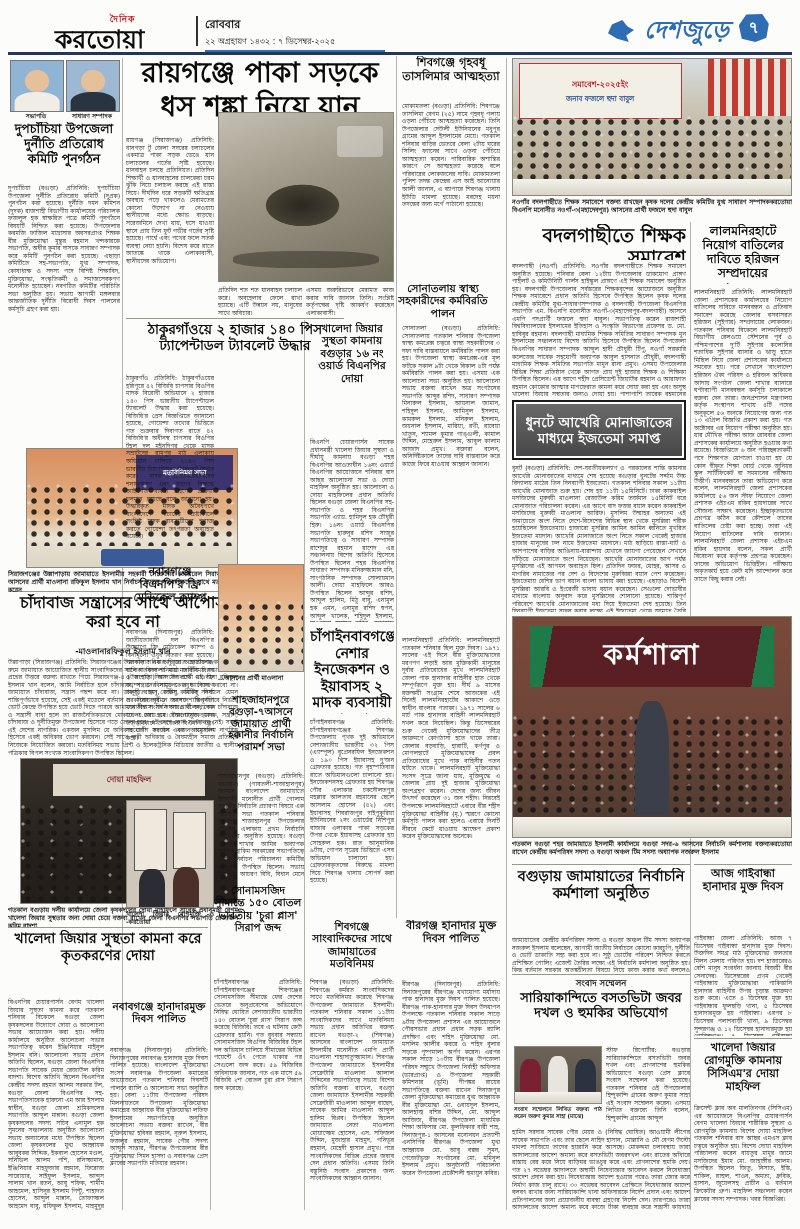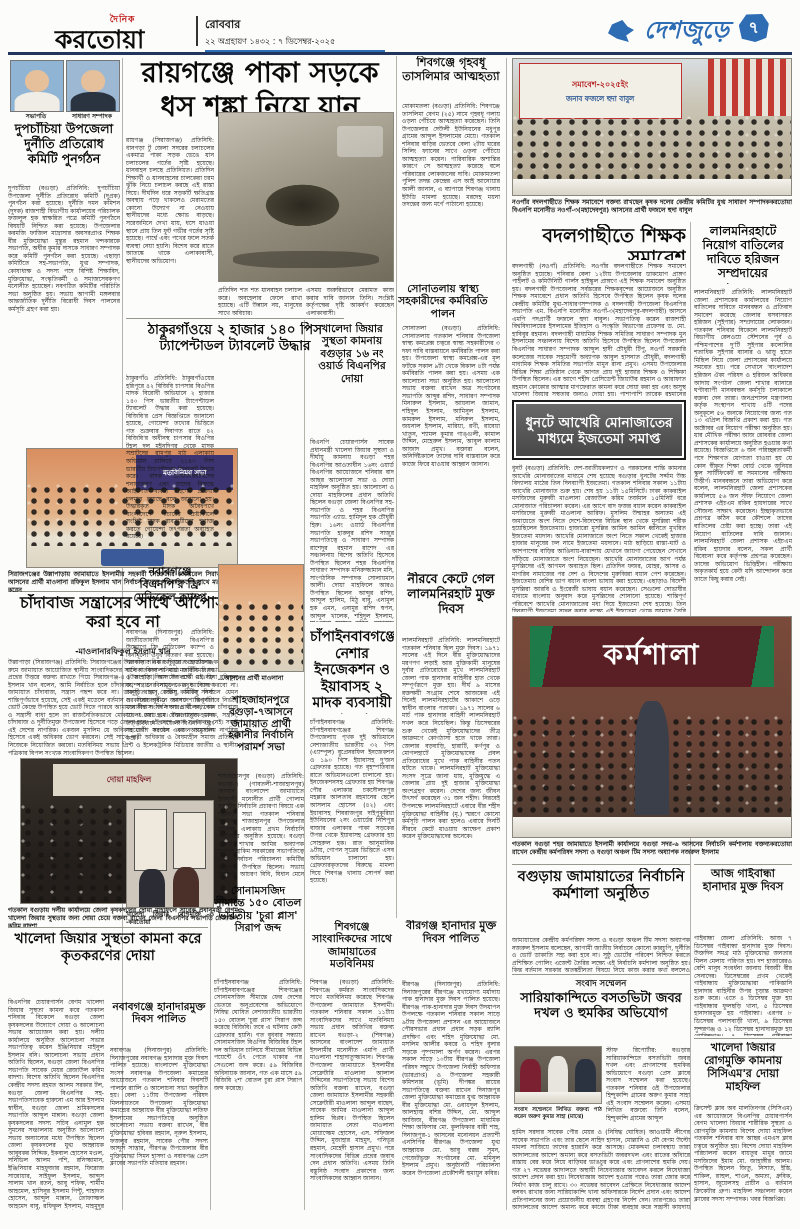--- a/index.html
+++ b/index.html
@@ -144,21 +144,20 @@
     <div class="crowd" style="height:60%;bottom:6%;"></div>
   </div>
   <div class="blk cap" style="left:218px;top:674px;width:86px;height:16px;">…আসনের প্রার্থী মাওলানা</div>
 
   <div class="blk hl" style="left:218px;top:694px;width:86px;height:74px;font-size:10px;">শাহজাহানপুরে বগুড়া-৭আসনে জামায়াত প্রার্থী হক্কানীর নির্বাচনি পরামর্শ সভা</div>
   <div class="blk bd" style="left:218px;top:772px;width:86px;height:106px;">শাহজাহানপুর (বগুড়া) প্রতিনিধি: বগুড়া-৭ (গাবতলী-শাজাহানপুর) আসনে বাংলাদেশ জামায়াতে ইসলামী মনোনীত প্রার্থী গোলাম হক্কানীর নির্বাচনি প্রচারণা বিষয়ে এক পরামর্শ সভা গতকাল শনিবার সকালে শাজাহানপুর উপজেলার মুজিবর এলাকায় প্রথম নির্বাচনি কার্যালয়ে অনুষ্ঠিত হয়েছে। বগুড়া জেলা শাখার আমির অধ্যাপক আব্দুল হাকিম সরকারের সভাপতিত্বে এতে নির্বাচন পরিচালনা কমিটির নেতৃবৃন্দ উপস্থিত ছিলেন। সভায় নির্বাচনি আচরণ বিধি, বিধান মেনে গঠনতান্ত্রিক প্রচারণার পাশাপাশি অনলাইনে কিভাবে নির্বাচনি প্রচারণা এগিয়ে নেয়া যায় সে বিষয়ে বিশদ আলোচনা হয়।</div>
 
   <div class="blk hl" style="left:310px;top:628px;width:84px;height:86px;font-size:14px;">চাঁপাইনবাবগঞ্জে নেশার ইনজেকশন ও ইয়াবাসহ ২ মাদক ব্যবসায়ী গ্রেফতার</div>
   <div class="blk bd" style="left:310px;top:718px;width:84px;height:198px;">চাঁপাইনবাবগঞ্জ প্রতিনিধি: চাঁপাইনবাবগঞ্জের শিবগঞ্জ উপজেলায় পৃথক দুই অভিযানে নেশাজাতীয় ভারতীয় ৩২ পিস (এ্যাম্পুল) বুপ্রেনরফিন ইনজেকশন ও ১৯০ পিস ইয়াবাসহ দু'জন গ্রেফতার হয়েছে। গত বৃহস্পতিবার রাতে অভিযানগুলো চালানো হয়। ইনজেকশনসহ গ্রেফতার হয় শিবগঞ্জ পৌর এলাকার চকদৌলতপুর মহল্লার আলতাব রহমানের ছেলে আসলাম হোসেন (৪২) এবং ইয়াবাসহ শিবরাজপুর দাইপুকুরিয়া ইউনিয়নের ২নং ওয়ার্ডের নিশিপুর বাজার এলাকার পাকা সড়কের উপর থেকে ইয়াবাসহ গ্রেফতার হয় সোহরুল হক। রাত আনুমানিক ৯টায়, গোপন সূত্রের ভিত্তিতে এসব অভিযান চালানো হয়। গ্রেফতারকৃতদের বিরুদ্ধে মামলা দিয়ে শিবগঞ্জ থানায় সোপর্দ করা হয়েছে।</div>
 
-  <div class="blk hl" style="left:402px;top:572px;width:98px;height:60px;font-size:12.5px;">নীরবে কেটে গেল লালমনিরহাট মুক্ত দিবস</div>
   <div class="blk bd" style="left:402px;top:636px;width:98px;height:280px;">লালমনিরহাট প্রতিনিধি: লালমনিরহাটে গতকাল শনিবার ছিল মুক্ত দিবস। ১৯৭১ সালের এই দিনে বীর মুক্তিযোদ্ধাদের মরণপণ লড়াই আর মুক্তিকামী মানুষের দুর্বার প্রতিরোধের মুখে লালমনিরহাট জেলা পাক হানাদার বাহিনীর হাত থেকে সম্পূর্ণরূপে মুক্ত হয়। দীর্ঘ ৯ মাসের রক্তক্ষয়ী সংগ্রাম শেষে আজকের এই দিনেই লালমনিরহাটের আকাশে ওড়ে স্বাধীন বাংলার পতাকা। ১৯৭১ সালের ৬ মার্চ পাক হানাদার বাহিনী লালমনিরহাট দখল করে নিয়েছিল। কিন্তু ডিসেম্বরের শুরু থেকেই মুক্তিযোদ্ধাদের তীব্র আক্রমণে কোণঠাসা হতে থাকে তারা। জেলার বড়বাড়ি, হারাটি, কর্ণপুর ও মোগলহাটে মুক্তিযোদ্ধাদের প্রবল প্রতিরোধের মুখে পাক বাহিনীর পতন ঘটতে থাকে। লালমনিরহাট মুক্তিযোদ্ধা সংসদ সূত্রে জানা যায়, মুক্তিযুদ্ধে এ জেলার প্রায় দুই হাজার মুক্তিযোদ্ধা অংশগ্রহণ করেন। দেশের জন্য জীবন উৎসর্গ করেছেন ৩১ জন শহীদ। নিরবেই উপলক্ষে লালমনিরহাটে এবারে বীর শহীদ মুক্তিযোদ্ধা বাহিনীর (মৃ.) স্মরণে কোনো কর্মসূচি পালন করা হলেও এবারে দিনটি নীরবে কেটে যাওয়ায় আক্ষেপ প্রকাশ করেন মুক্তিযোদ্ধাদের অনেকে।</div>
 
   <div class="photo" style="left:126px;top:800px;width:88px;height:108px;background:#cfc7bb;">
     <div class="poster" style="left:8%;top:8%;width:36%;height:56%;"></div>
     <div class="poster" style="left:54%;top:10%;width:36%;height:52%;"></div>
     <div class="fig" style="left:14%;bottom:0;width:30%;height:36%;background:#2c2c34;"></div>
     <div class="fig" style="left:54%;bottom:0;width:30%;height:38%;background:#4a3028;"></div>
   </div>
   <div class="blk cap" style="left:126px;top:910px;width:88px;height:14px;">খালেদা জিয়ার রোগমুক্তি ও -করতোয়া</div>
 

